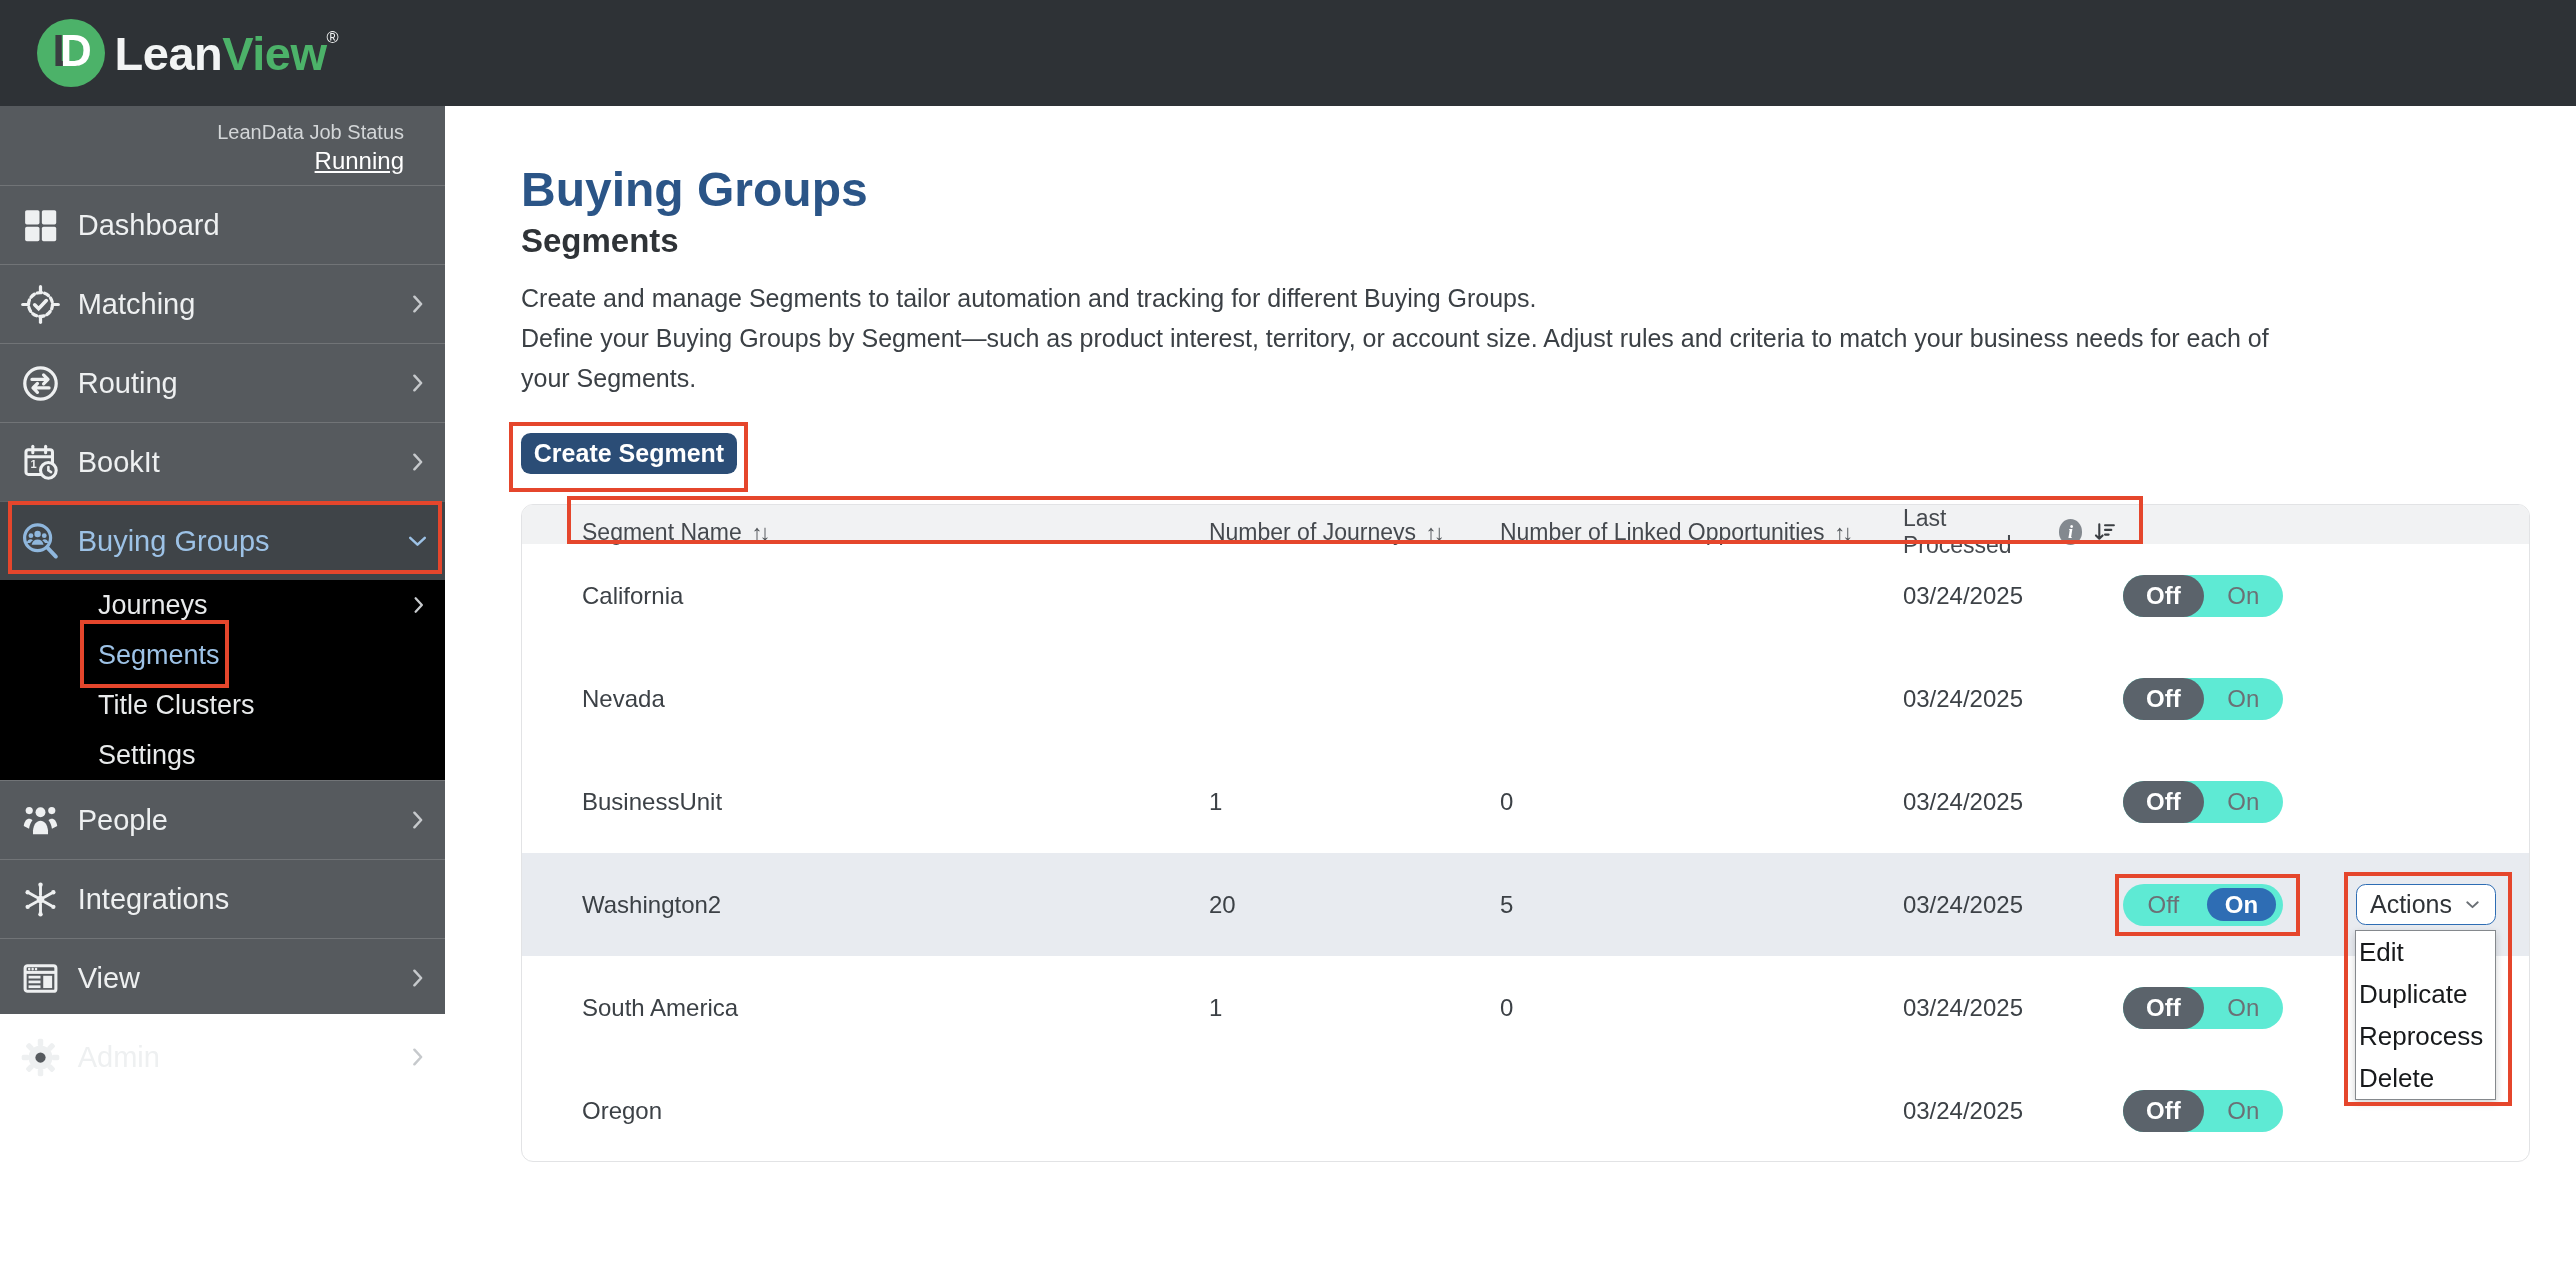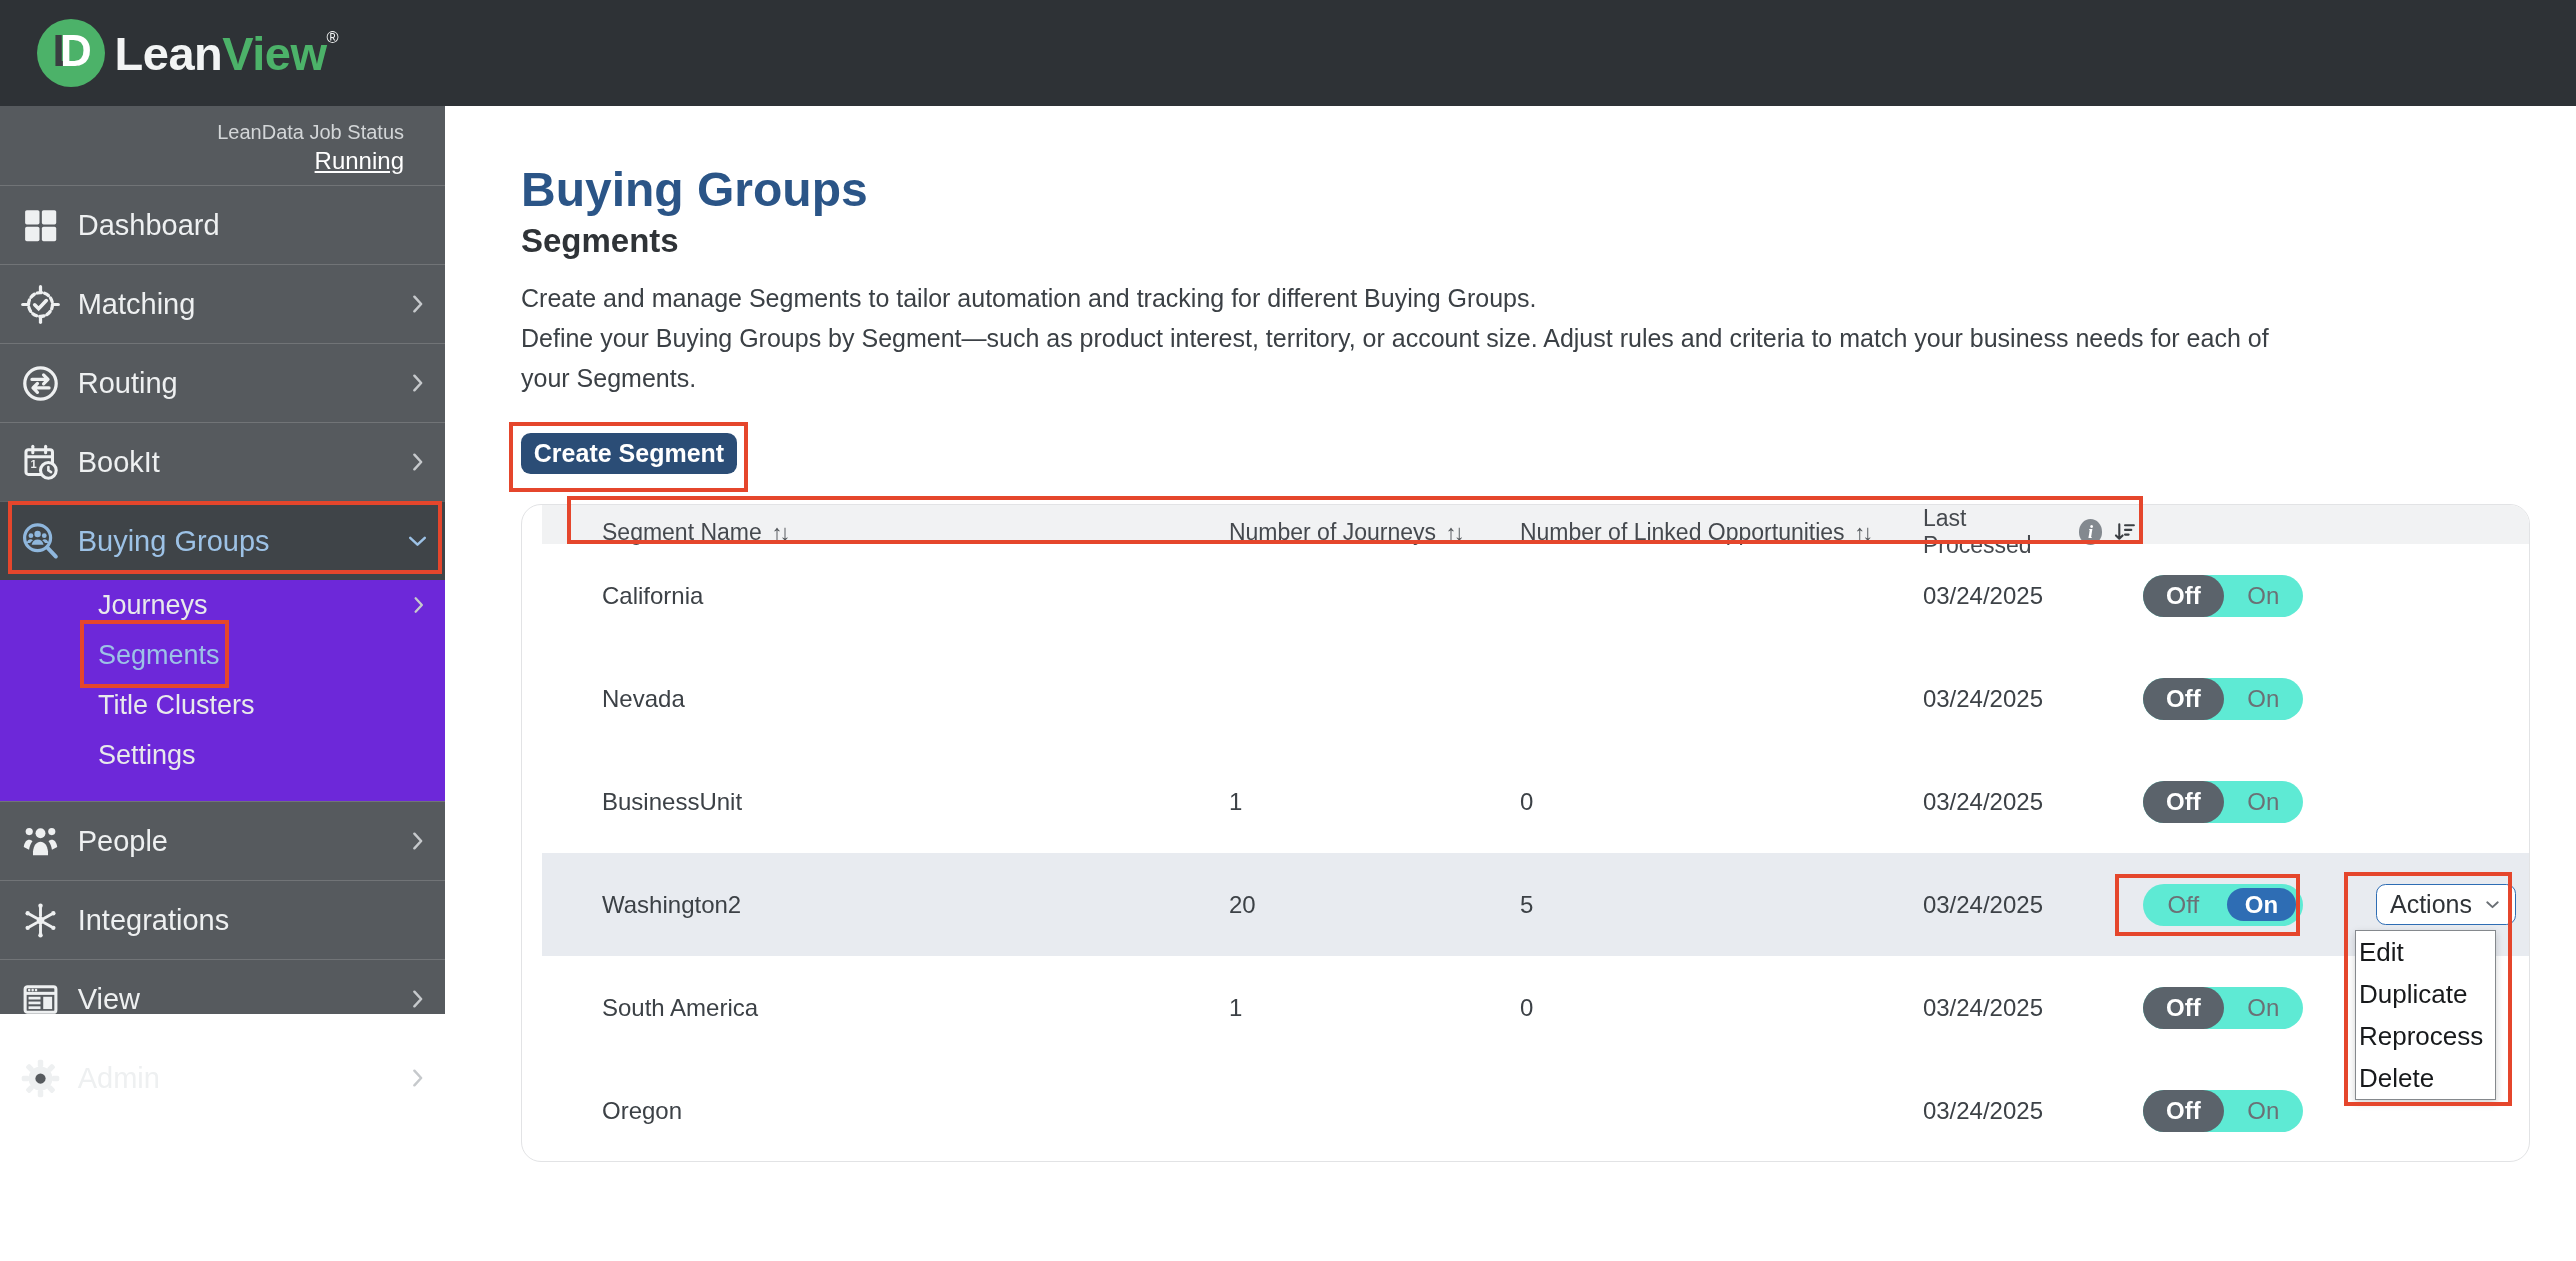--- a/index.html
+++ b/index.html
@@ -21,35 +21,35 @@
   .sidebar { position:absolute; left:0; top:106px; width:445px; height:908px; background:#565a5e; color:#eef0f1; }
   .job-status { height:79px; padding:13.5px 41px 0 0; text-align:right; }
   .job-status .js-label { font-size:20px; color:#d3d6d8; line-height:25px; }
   .job-status .js-link { display:inline-block; margin-top:2.9px; font-size:24px; color:#ffffff; text-decoration:underline; cursor:pointer; }
   .side-item { position:relative; height:79px; display:flex; align-items:center; border-top:1.9px solid rgba(255,255,255,0.16); cursor:pointer; }
   .side-icon { width:44px; height:44px; margin-left:18.3px; display:flex; align-items:center; justify-content:center; flex:0 0 44px; }
   .side-label { margin-left:15.4px; font-size:29px; color:#eef0f1; }
   .side-chev { position:absolute; right:15.4px; top:50%; transform:translateY(-50%); display:flex; }
   .side-item.active { background:#3f4448; }
   .side-item.active .side-label { color:#9dc2e6; }
-  .submenu { background:#6d28d9; padding-bottom:21px; }
+  .submenu { background:#000000; }
   .sub-item { height:50px; display:flex; align-items:center; position:relative; cursor:pointer; }
   .sub-label { margin-left:98px; font-size:27px; color:#e8eaeb; }
   .sub-item.active .sub-label { color:#9dc2e6; }
   .side-divider { height:1.9px; background:rgba(255,255,255,0.16); }
 
   
   .main-title { position:absolute; left:521px; top:162px; font-size:48px; font-weight:700; color:#2b5587; }
   .main-subtitle { position:absolute; left:521px; top:222px; font-size:33px; font-weight:700; color:#2f3337; }
   .main-desc { position:absolute; left:521px; top:278px; width:1987px; font-size:25px; line-height:40px; color:#3b4045; }
   .create-btn { position:absolute; left:521px; top:433px; width:216px; height:41px; background:#2b4d76; color:#ffffff;
     font-size:25px; font-weight:600; font-family:inherit; border:none; border-radius:9.6px; cursor:pointer; }
 
   
-  .card { position:absolute; left:521px; top:504px; width:2009px; height:658px; border:1px solid #e2e3e5; border-radius:20px; background:#ffffff; overflow:hidden;padding-left:20px; }
+  .card { position:absolute; left:521px; top:504px; width:2009px; height:658px; border:1px solid #e2e3e5; border-radius:12px; background:#ffffff; overflow:hidden; }
   .trow { display:grid; grid-template-columns:683px 291px 403px 218px 224px 1fr; align-items:center; }
   .thead { height:39px; background:#f1f2f3; color:#45494e; font-size:23px; }
   .tbody-row { height:103px; font-size:24px; color:#3c4146; }
   .tbody-row.highlight { background:#e8ebf0; }
   .cell-name, .hcell-name { padding-left:60px; }
   .cell-num, .hcell-num { padding-left:3.9px; }
   .cell-date, .hcell-date { padding-left:3.9px; display:flex; align-items:center; }
   .sort-glyph { font-size:22px; color:#54585c; letter-spacing:-2.9px; margin-left:9.6px; }
   .info-badge { width:26px; height:26px; border-radius:50%; background:#83898f; color:#ffffff; font-family:"Liberation Serif",serif;
     font-size:18.3px; font-weight:700; font-style:italic; display:inline-flex; align-items:center; justify-content:center; margin-left:11.6px; cursor:pointer; }

